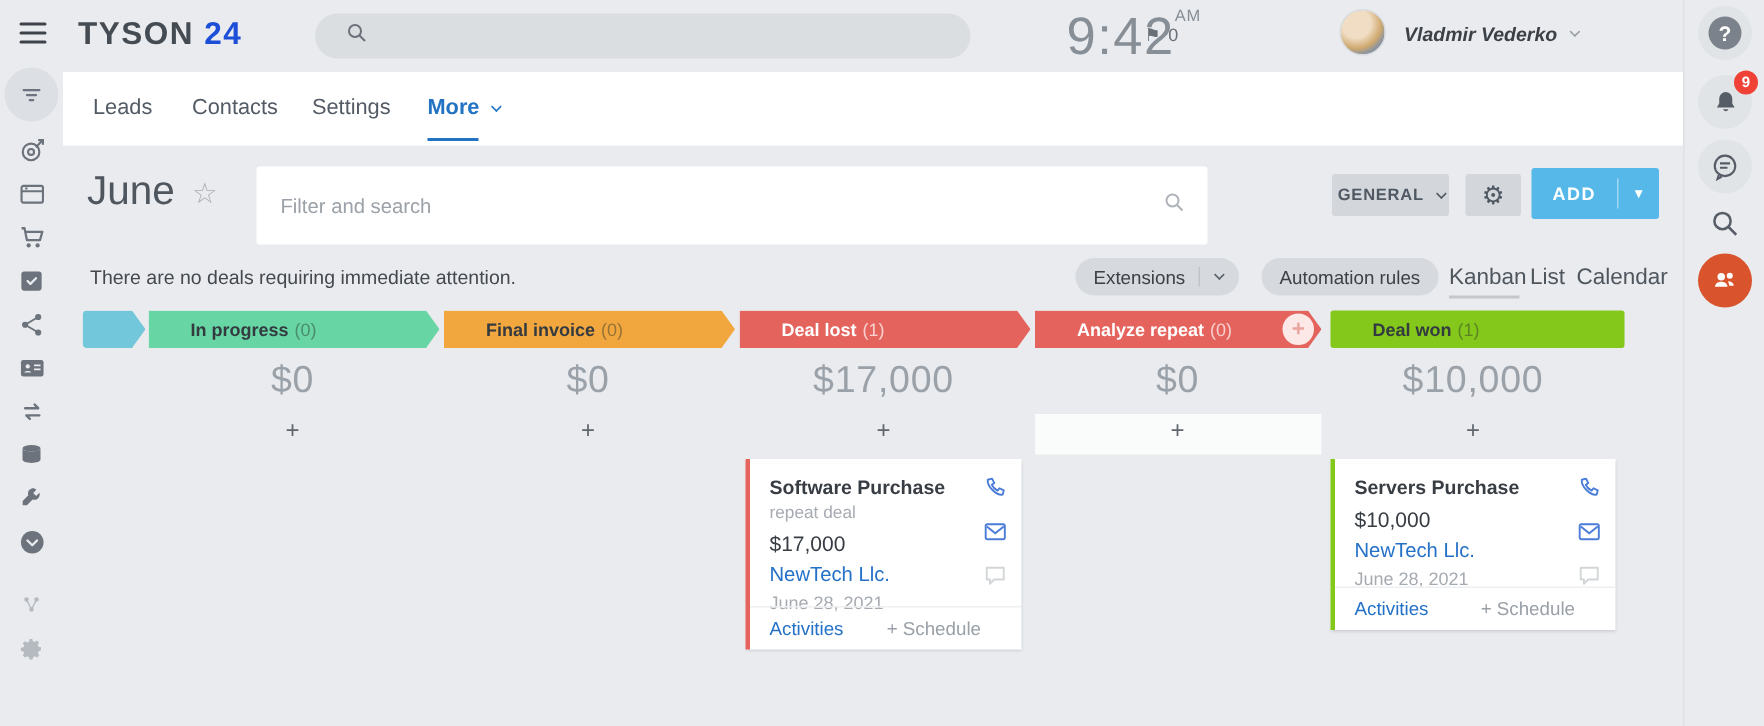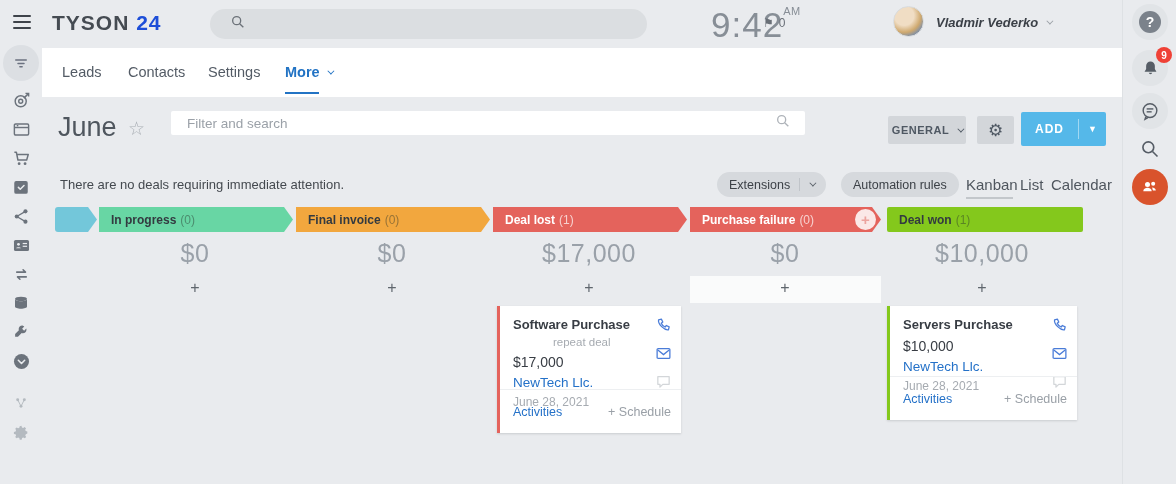--- a/index.html
+++ b/index.html
@@ -46,42 +46,42 @@
 
   
   .navband { left:42px; top:48px; width:1080px; height:49px; background:#ffffff; }
   .tab { position:absolute; top:16px; font-size:14.5px; color:#535b65; cursor:pointer; }
   .tab.active { color:#2273c4; font-weight:bold; display:flex; align-items:center; gap:7px; }
   .tab-underline { position:absolute; bottom:3px; height:2px; background:#2273c4; }
 
   
   .page-title { left:58px; top:112px; font-size:27px; color:#4f565e; }
   .fav-star { left:128px; top:117px; font-size:19px; color:#a9aeb4; cursor:pointer; }
-  .filter-input { left:171px; top:111px; width:634px; height:24px; background:#fff; border-radius:2px; display:flex; align-items:center; padding:0 14px 0 16px; }
+  .filter-input { left:171px; top:111px; width:634px; height:52px; background:#fff; border-radius:2px; display:flex; align-items:center; padding:0 14px 0 16px; }
   .filter-input input { flex:1; border:none; outline:none; font-size:13.5px; color:#4a4f56; font-family:inherit; background:transparent; }
   .filter-input input::placeholder { color:#9ba1a8; }
   .btn-gray { background:#d3d6da; border-radius:2px; color:#4f5863; display:flex; align-items:center; justify-content:center; cursor:pointer; }
   .general-btn { left:888px; top:116px; width:78px; height:28px; font-size:11px; font-weight:bold; letter-spacing:.5px; gap:8px; }
   .gear-btn { left:977px; top:116px; width:37px; height:28px; font-size:17px; }
   .add-btn { left:1021px; top:112px; width:85px; height:34px; background:#55b8e9; border-radius:2px; color:#fff; display:flex; align-items:center; cursor:pointer; }
   .add-btn .lbl { width:57px; text-align:center; font-size:12px; font-weight:bold; letter-spacing:1px; }
   .add-btn .div { width:1px; height:20px; background:rgba(255,255,255,.45); }
   .add-btn .car { flex:1; display:flex; justify-content:center; font-size:9px; }
 
   
   .info-msg { left:60px; top:177px; font-size:13px; color:#44494f; }
   .pill { position:absolute; top:172px; height:25px; background:#d6d9dd; border-radius:13px; display:flex; align-items:center; font-size:12.5px; color:#3c4147; cursor:pointer; padding:0 12px; gap:9px; }
   .pill .pdiv { width:1px; height:13px; background:#c0c4c9; }
   .ext-pill { left:717px; }
   .auto-pill { left:841px; }
   .view { position:absolute; top:176px; font-size:15px; color:#4f565e; cursor:pointer; }
   .view-underline { position:absolute; left:966px; top:197px; width:47px; height:2px; background:#c3c7cb; }
 
   
-  .stage { position:absolute; top:207px; height:25px; display:flex; align-items:center; padding-left:12px; font-size:12px; }
+  .stage { position:absolute; top:207px; height:25px; display:flex; align-items:center; padding-left:28px; font-size:12px; }
   .stage .nm { font-weight:bold; color:#333a40; }
   .stage .ct { margin-left:4px; color:rgba(40,50,45,.45); }
   .stage.lighttext .nm { color:#fff; }
   .stage.lighttext .ct { color:rgba(255,255,255,.7); }
   .arrow { clip-path:polygon(0 0, calc(100% - 9px) 0, 100% 50%, calc(100% - 9px) 100%, 0 100%); }
   .stub { left:55px; width:42px; background:#73c7da; border-radius:3px 0 0 3px; padding:0; }
   .st1 { left:99px;  width:194px; background:#68d6a4; }
   .st2 { left:296px; width:194px; background:#f2a73e; }
   .st3 { left:493px; width:194px; background:#e4635c; }
   .st4 { left:690px; width:191px; background:#e4635c; }
@@ -90,29 +90,29 @@
 
   .total { position:absolute; top:239px; transform:translateX(-50%); font-size:25px; font-weight:300; color:#9aa1a9; letter-spacing:.5px; }
   .plus-strip { left:690px; top:276px; width:191px; height:27px; background:#fafbfb; }
   .col-plus { position:absolute; top:279px; transform:translateX(-50%); font-size:16px; color:#5f666d; cursor:pointer; }
 
   
   .card { position:absolute; top:306px; background:#fff; box-shadow:0 1px 2px rgba(60,64,70,.18); padding:11px 12px 30px 13px; }
   .card1 { left:497px; width:184px; height:127px; border-left:3px solid #e4635c; }
   .card2 { left:887px; width:190px; height:114px; border-left:3px solid #84c81c; }
   .card .title { font-size:13px; font-weight:bold; color:#383d44; cursor:pointer; }
-  .card .sub { font-size:11.5px; color:#a6abb1; margin-top:4px;margin-left:40px; }
+  .card .sub { font-size:11.5px; color:#a6abb1; margin-top:4px; }
   .card .amount { font-size:14px; color:#383d44; margin-top:6px; }
   .card .company { font-size:13.5px; color:#2471c8; margin-top:5px; cursor:pointer; }
   .card .date { font-size:12px; color:#a6abb1; margin-top:5px; }
   .card .icon-col { position:absolute; top:11px; right:9px; display:flex; flex-direction:column; gap:7px; }
   .card .icon-col span { cursor:pointer; }
   .icon-blue { color:#4a7cd8; }
   .icon-mute { color:#d3d6d9; }
-  .card .footer { position:absolute; left:0; right:0; bottom:0; height:44px; border-top:1px solid #edeff1; display:flex; align-items:center; justify-content:space-between; padding:0 10px 0 13px; }
+  .card .footer { position:absolute; left:0; right:0; bottom:0; height:29px; border-top:1px solid #edeff1; display:flex; align-items:center; justify-content:space-between; padding:0 27px 0 13px; }
   .card .activities { font-size:12.5px; color:#2471c8; cursor:pointer; }
   .card .schedule { font-size:12.5px; color:#9aa0a7; cursor:pointer; }
 </style>
 </head>
 <body>
 
 <div class="app">
 
   <div class="abs hamburger">
       <i></i>
@@ -327,21 +327,21 @@
   </div>
   <div class="stage st2 arrow">
     <span class="nm">Final invoice</span>
     <span class="ct">(0)</span>
   </div>
   <div class="stage st3 arrow lighttext">
     <span class="nm">Deal lost</span>
     <span class="ct">(1)</span>
   </div>
   <div class="stage st4 arrow lighttext">
-    <span class="nm">Purchase failure</span>
+    <span class="nm">Analyze repeat</span>
     <span class="ct">(0)</span>
   </div>
   <div class="abs stage-plus">+</div>
   <div class="stage st5">
     <span class="nm">Deal won</span>
     <span class="ct">(1)</span>
   </div>
 
   <span class="total" style="left:195px">$0</span>
   <span class="total" style="left:392px">$0</span>

